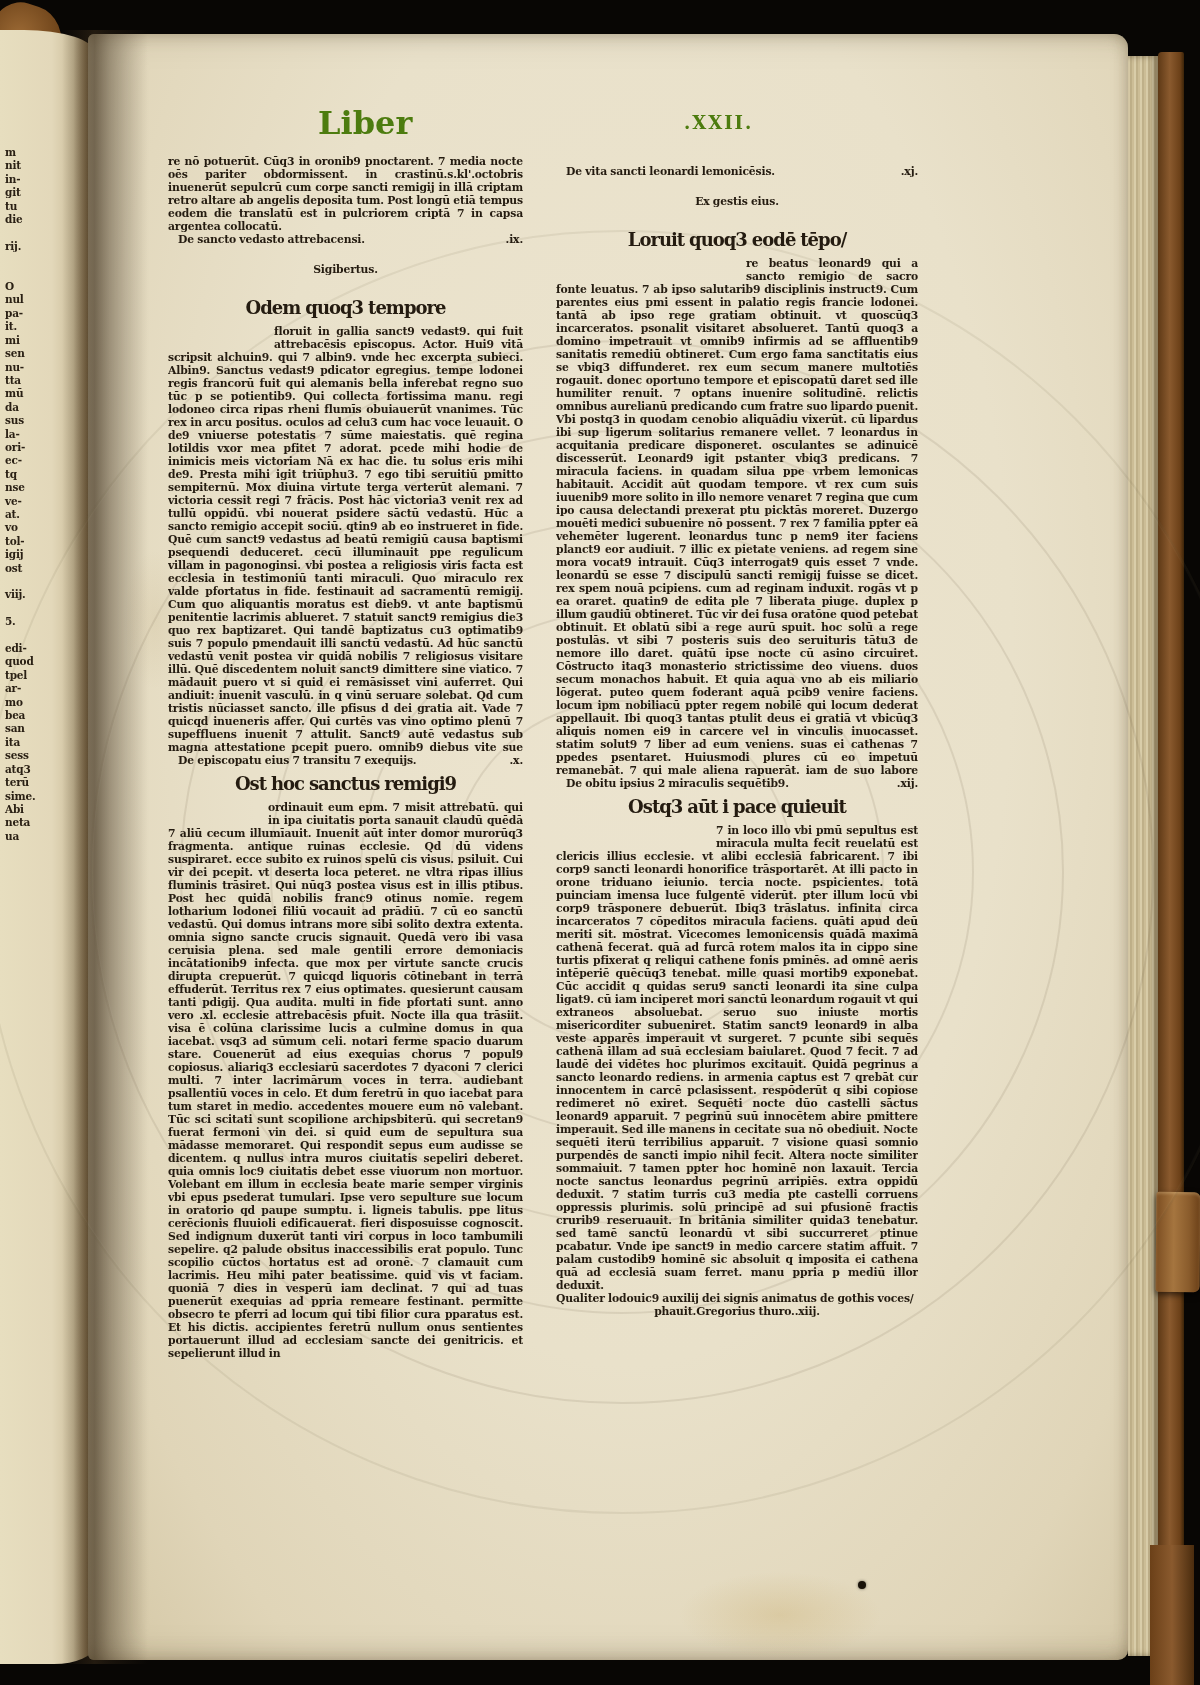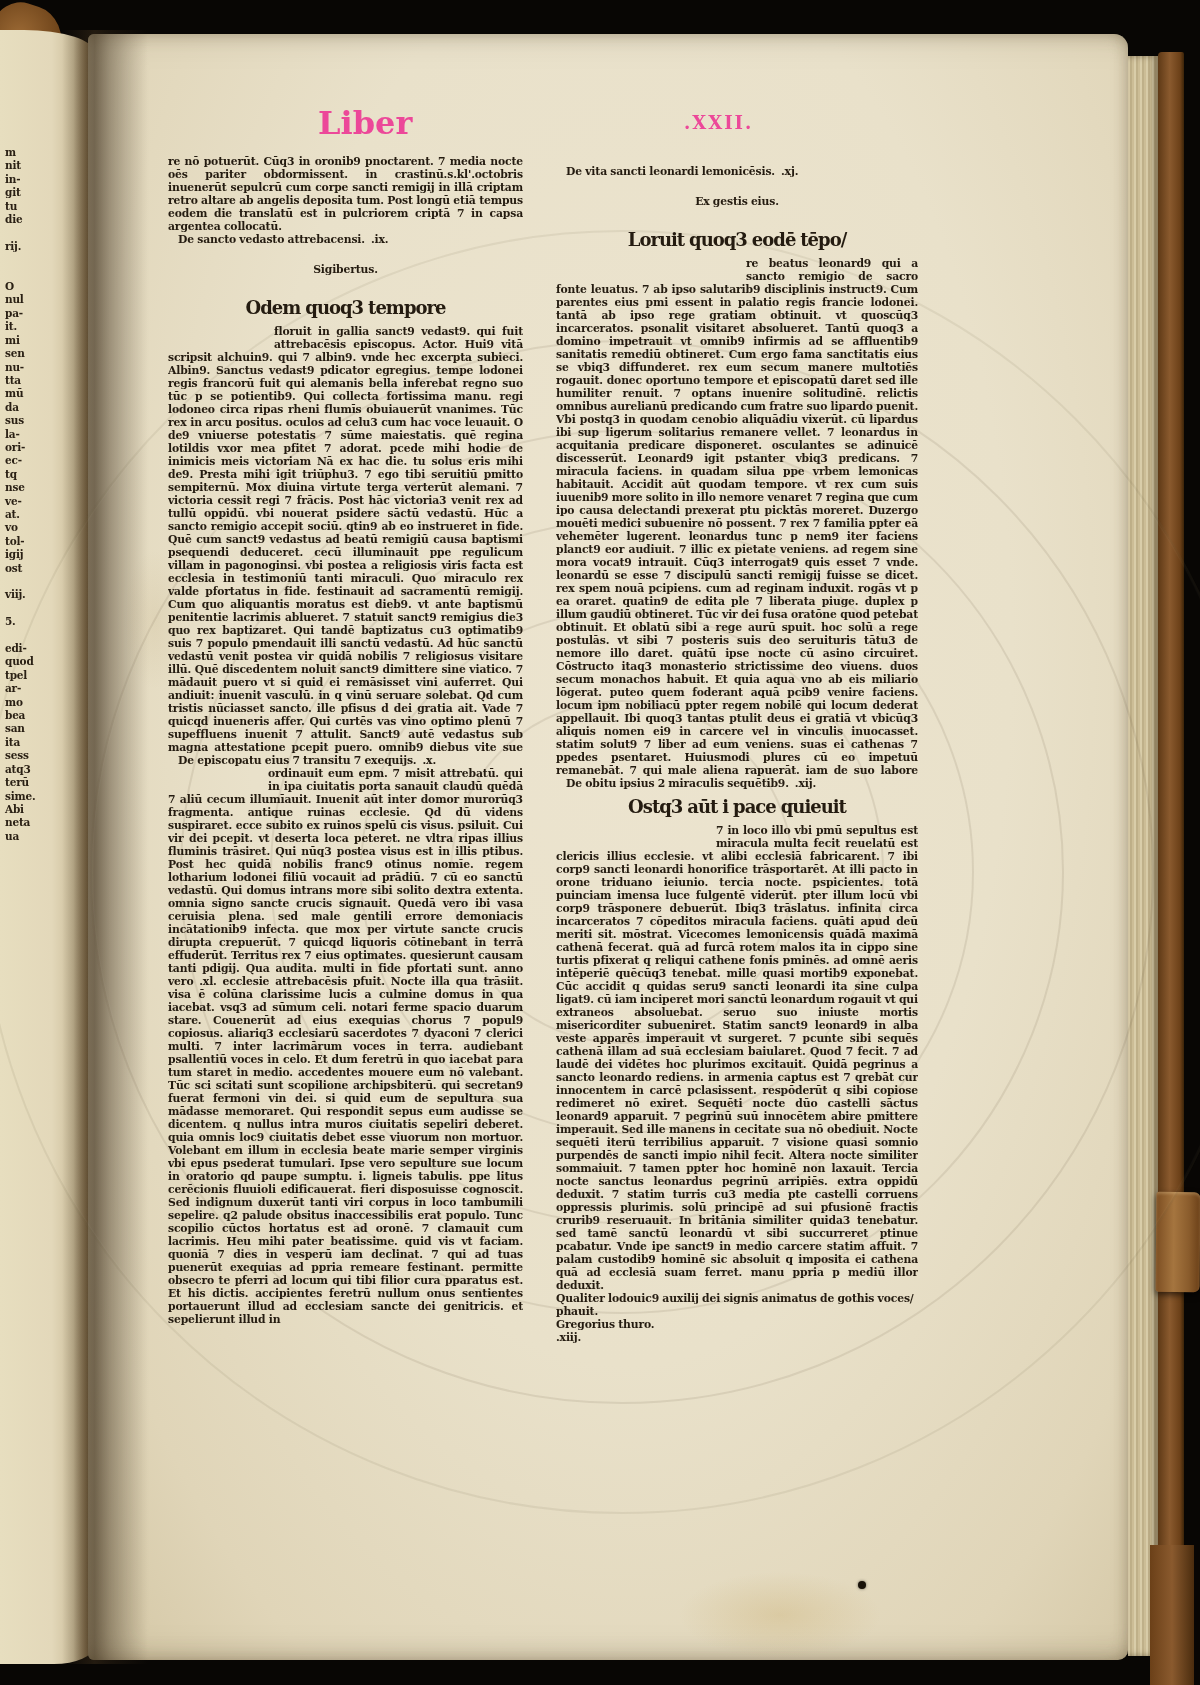--- a/index.html
+++ b/index.html
@@ -68,39 +68,39 @@
   .r5{left:90px; top:340px;width:1060px;height:1060px;}
   .r6{left:-20px;top:230px;width:1280px;height:1280px;border-color:rgba(108,94,72,0.10);}
   
   .stain-bottom{position:absolute;left:640px;top:1555px;width:280px;height:120px;border-radius:50%;
     background:radial-gradient(closest-side,rgba(186,148,66,0.22),rgba(186,148,66,0) 72%);}
   .stain-left{position:absolute;left:110px;top:520px;width:90px;height:200px;border-radius:50%;
     background:radial-gradient(closest-side,rgba(160,130,70,0.10),rgba(160,130,70,0) 70%);}
   .wormhole{position:absolute;left:858px;top:1581px;width:8px;height:8px;border-radius:50%;
     background:#181209;box-shadow:0 0 3px rgba(0,0,0,0.55);}
   
-  .running-head{position:absolute;color:#ec4899;font-weight:bold;z-index:5;}
+  .running-head{position:absolute;color:#4d7c0f;font-weight:bold;z-index:5;}
   .head-liber{left:318px;top:104px;font-size:32px;letter-spacing:0px;}
   .head-folio{left:684px;top:112px;font-size:18px;letter-spacing:2px;font-weight:600;}
   .col{position:absolute;z-index:5;color:#241b10;font-size:10.8px;line-height:13px;
        text-align:justify;font-weight:bold;letter-spacing:-0.15px;word-spacing:-0.3px;}
   .col-left {left:168px;top:155px;width:355px;}
   .col-right{left:556px;top:165px;width:362px;}
   .para{margin:0;overflow:hidden;}
   .b-l1{max-height:429px;} .b-l2{max-height:559px;}
   .b-r1{max-height:520px;} .b-r2{max-height:468px;}
-  .rubric{display:flex;justify-content:flex-start;margin:0;}
+  .rubric{display:flex;justify-content:space-between;margin:0;}
   .rubric .rtext{text-indent:10px;}
   .rubric .rnum{flex:none;padding-left:6px;}
   .byline{text-align:center;margin:17px;}
   .chapter-heading{font-size:18px;line-height:30px;font-weight:bold;text-align:center;
        letter-spacing:-1px;margin:2px 0 2px 0;white-space:nowrap;overflow:hidden;}
   .hang{float:left;height:26px;}
   .f106{width:106px;} .f100{width:100px;} .f190{width:190px;} .f160{width:160px;}
-  .colophon-row{display:flex;justify-content:center;margin:0;flex-direction:column;}
+  .colophon-row{display:flex;justify-content:center;margin:0;}
 </style>
 </head>
 <body>
 
 <div class="spine-blob"></div>
 
 <div class="facing-page">
   <div class="marginalia">m
 nit
 in-
@@ -187,20 +187,21 @@
   <p class="byline">Sigibertus.</p>
   <p class="chapter-heading">Odem quoq3 tempore</p>
   <p class="para b-l1">
     <span class="hang f106"></span>
     <span>floruit in gallia sanct9 vedast9. qui fuit attrebacēsis episcopus. Actor. Hui9 vitā scripsit alchuin9. qui 7 albin9. vnde hec excerpta subieci. Albin9. Sanctus vedast9 pdicator egregius. tempe lodonei regis francorū fuit qui alemanis bella inferebat regno suo tūc p se potientib9. Qui collecta fortissima manu. regi lodoneo circa ripas rheni flumīs obuiauerūt vnanimes. Tūc rex in arcu positus. oculos ad celu3 cum hac voce leuauit. O de9 vniuerse potestatis 7 sūme maiestatis. quē regina lotildis vxor mea pfitet 7 adorat. pcede mihi hodie de inimicis meis victoriam Nā ex hac die. tu solus eris mihi de9. Presta mihi igit triūphu3. 7 ego tibi seruitiū pmitto sempiternū. Mox diuina virtute terga verterūt alemani. 7 victoria cessit regi 7 frācis. Post hāc victoria3 venit rex ad tullū oppidū. vbi nouerat psidere sāctū vedastū. Hūc a sancto remigio accepit sociū. qtin9 ab eo instrueret in fide. Quē cum sanct9 vedastus ad beatū remigiū causa baptismi psequendi deduceret. cecū illuminauit ppe regulicum villam in pagonoginsi. vbi postea a religiosis viris facta est ecclesia in testimoniū tanti miraculi. Quo miraculo rex valde pfortatus in fide. festinauit ad sacramentū remigij. Cum quo aliquantis moratus est dieb9. vt ante baptismū penitentie lacrimis ablueret. 7 statuit sanct9 remigius die3 quo rex baptizaret. Qui tandē baptizatus cu3 optimatib9 suis 7 populo pmendauit illi sanctū vedastū. Ad hūc sanctū vedastū venit postea vir quidā nobilis 7 religiosus visitare illū. Quē discedentem noluit sanct9 dimittere sine viatico. 7 mādauit puero vt si quid ei remāsisset vini auferret. Qui andiuit: inuenit vasculū. in q vinū seruare solebat. Qd cum tristis nūciasset sancto. ille pfisus d dei gratia ait. Vade 7 quicqd inueneris affer. Qui curtēs vas vino optimo plenū 7 supeffluens inuenit 7 attulit. Sanct9 autē vedastus sub magna attestatione pcepit puero. omnib9 diebus vite sue hoc tacere miraculum.</span>
   </p>
   <p class="rubric">
     <span class="rtext">De episcopatu eius 7 transitu 7 exequijs.</span>
     <span class="rnum">.x.</span>
   </p>
+  <p class="chapter-heading">Ost hoc sanctus remigi9</p>
   <p class="para b-l2">
     <span class="hang f100"></span>
     <span>ordinauit eum epm. 7 misit attrebatū. qui in ipa ciuitatis porta sanauit claudū quēdā 7 aliū cecum illumīauit. Inuenit aūt inter domor murorūq3 fragmenta. antique ruinas ecclesie. Qd dū videns suspiraret. ecce subito ex ruinos spelū cis visus. psiluit. Cui vir dei pcepit. vt deserta loca peteret. ne vltra ripas illius fluminis trāsiret. Qui nūq3 postea visus est in illis ptibus. Post hec quidā nobilis franc9 otinus nomīe. regem lotharium lodonei filiū vocauit ad prādiū. 7 cū eo sanctū vedastū. Qui domus intrans more sibi solito dextra extenta. omnia signo sancte crucis signauit. Quedā vero ibi vasa ceruisia plena. sed male gentili errore demoniacis incātationib9 infecta. que mox per virtute sancte crucis dirupta crepuerūt. 7 quicqd liquoris cōtinebant in terrā effuderūt. Territus rex 7 eius optimates. quesierunt causam tanti pdigij. Qua audita. multi in fide pfortati sunt. anno vero .xl. ecclesie attrebacēsis pfuit. Nocte illa qua trāsiit. visa ē colūna clarissime lucis a culmine domus in qua iacebat. vsq3 ad sūmum celi. notari ferme spacio duarum stare. Couenerūt ad eius exequias chorus 7 popul9 copiosus. aliariq3 ecclesiarū sacerdotes 7 dyaconi 7 clerici multi. 7 inter lacrimārum voces in terra. audiebant psallentiū voces in celo. Et dum feretrū in quo iacebat para tum staret in medio. accedentes mouere eum nō valebant. Tūc sci scitati sunt scopilione archipsbiterū. qui secretan9 fuerat fermoni vin dei. si quid eum de sepultura sua mādasse memoraret. Qui respondit sepus eum audisse se dicentem. q nullus intra muros ciuitatis sepeliri deberet. quia omnis loc9 ciuitatis debet esse viuorum non mortuor. Volebant em illum in ecclesia beate marie semper virginis vbi epus psederat tumulari. Ipse vero sepulture sue locum in oratorio qd paupe sumptu. i. ligneis tabulis. ppe litus cerēcionis fluuioli edificauerat. fieri disposuisse cognoscit. Sed indignum duxerūt tanti viri corpus in loco tambumili sepelire. q2 palude obsitus inaccessibilis erat populo. Tunc scopilio cūctos hortatus est ad oronē. 7 clamauit cum lacrimis. Heu mihi pater beatissime. quid vis vt faciam. quoniā 7 dies in vesperū iam declinat. 7 qui ad tuas puenerūt exequias ad ppria remeare festinant. permitte obsecro te pferri ad locum qui tibi filior cura pparatus est. Et his dictis. accipientes feretrū nullum onus sentientes portauerunt illud ad ecclesiam sancte dei genitricis. et sepelierunt illud in</span>
   </p>
 </div>
 
 <div class="col col-right">
   <p class="rubric">
     <span class="rtext">De vita sancti leonardi lemonicēsis.</span>
     <span class="rnum">.xj.</span>

